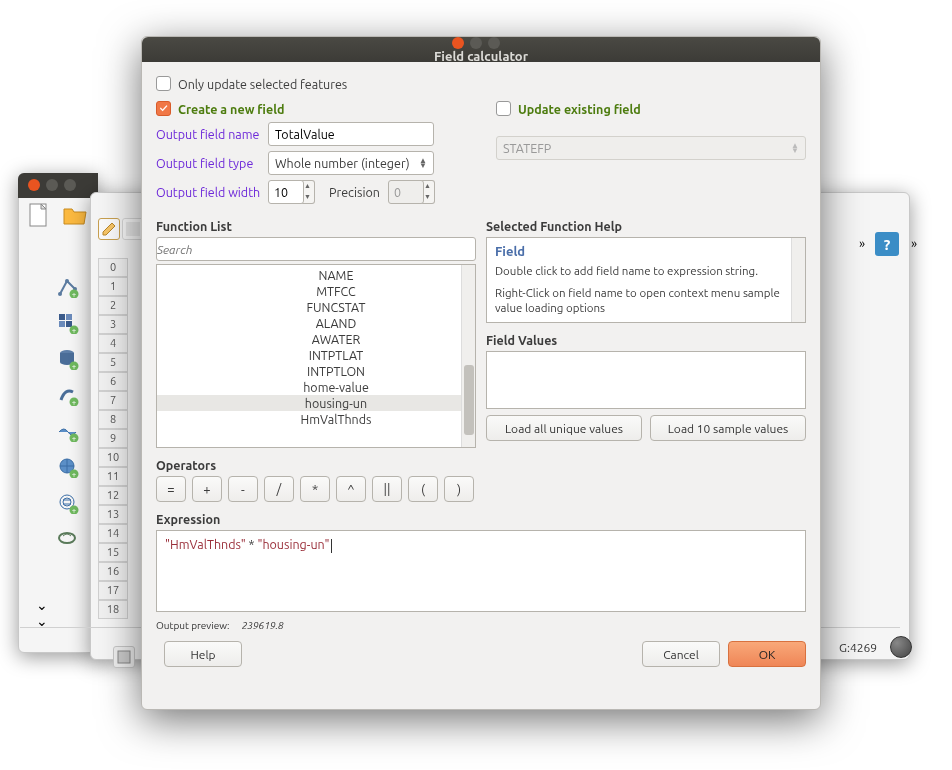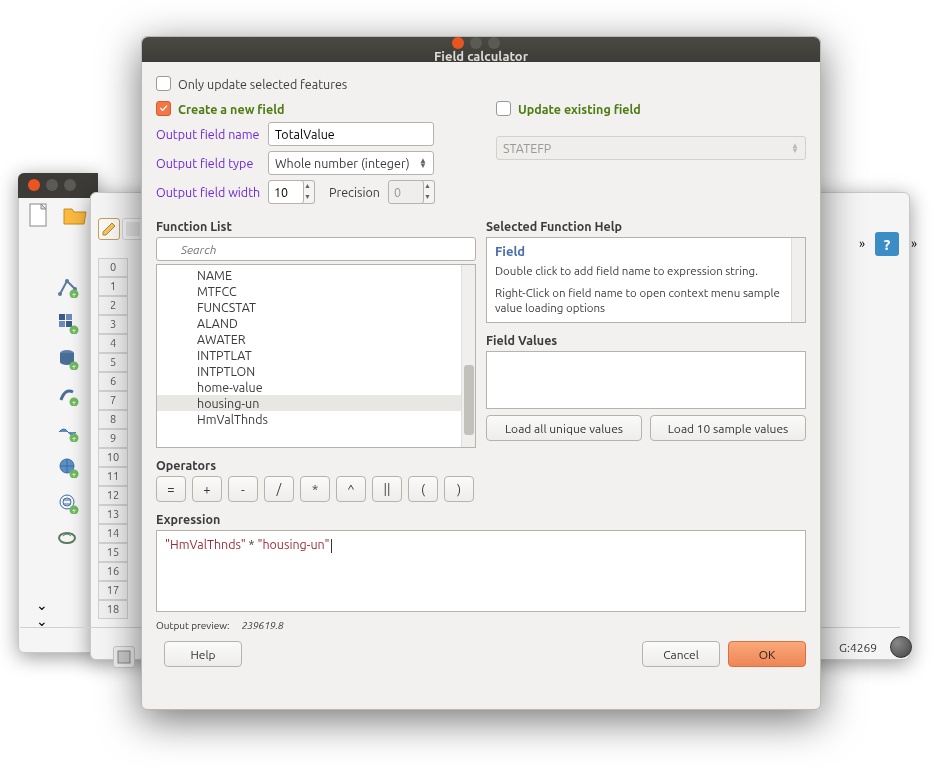--- a/index.html
+++ b/index.html
@@ -64,25 +64,25 @@
 
 .disabled-select { width:310px; height:24px; border:1px solid #d3d1cc; border-radius:3px; padding:4px 6px; font-size:12.5px; background:#efeeec; color:#999; display:flex; align-items:center; justify-content:space-between; margin-top:20px;}
 .disabled-select .arrows{ font-size:8px; line-height:5px; color:#bbb;}
 
 .section-label { font-weight:bold; font-size:12.5px; margin:10px 0 4px;}
 
 .two-pane { display:flex; gap:10px;}
 .pane-left { flex:1; }
 .pane-right { flex:1;}
 
-.search-input { width:100%; height:24px; border:1px solid #b6b3ac; border-radius:3px; padding:0 24px; font-size:12px; color:#888; background:#fff; font-style:italic;}
+.search-input { width:100%; height:24px; border:1px solid #b6b3ac; border-radius:3px; padding:0 0; font-size:12px; color:#888; background:#fff; font-style:italic;}
 .list-box { border:1px solid #b6b3ac; background:#fff; height:184px; margin-top:3px; position:relative; overflow:hidden;}
 .list-box .scrollbar { position:absolute; right:0; top:0; width:14px; height:100%; background:#f0efed; border-left:1px solid #ddd;}
 .list-box .scrollbar .thumb{ position:absolute; left:2px; width:10px; background:#c3c1bc; border-radius:3px;}
-.list-items { padding:2px 0;}
+.list-items { padding:2px 0;text-align:center;}
 .list-item { padding:1px 0 1px 40px; font-size:12.5px; cursor:pointer;}
 .list-item.selected { background:#e8e7e4;}
 
 .help-box { border:1px solid #b6b3ac; background:#fff; height:86px; padding:6px 8px; font-size:12px; position:relative; overflow:hidden;}
 .help-box .scrollbar { position:absolute; right:0; top:0; width:14px; height:100%; background:#f0efed; border-left:1px solid #ddd;}
 .help-box .title { color:#4a6ea9; font-weight:bold; font-size:13px; margin-bottom:5px;}
 .help-box p { font-size:11.5px; margin-bottom:6px; line-height:1.35;}
 
 .values-box { border:1px solid #b6b3ac; background:#fff; height:58px; margin-top:3px;}
 .button-row { display:flex; gap:8px; margin-top:6px;}

